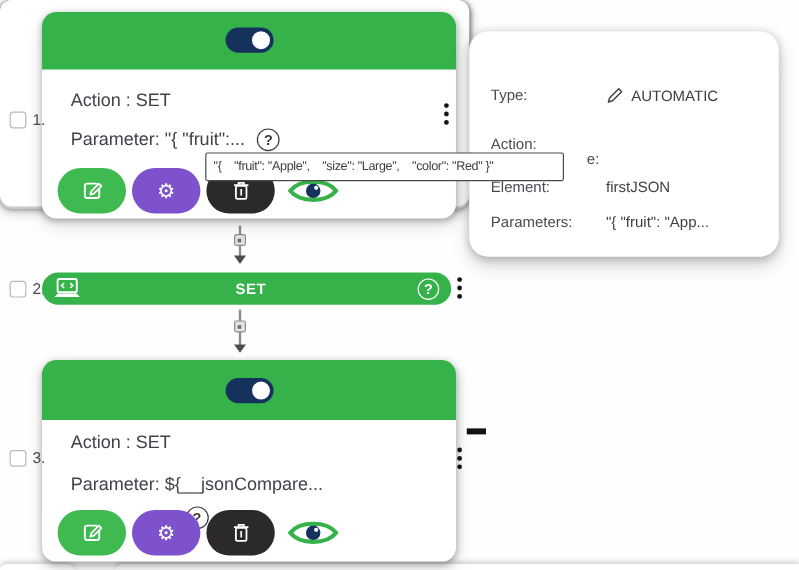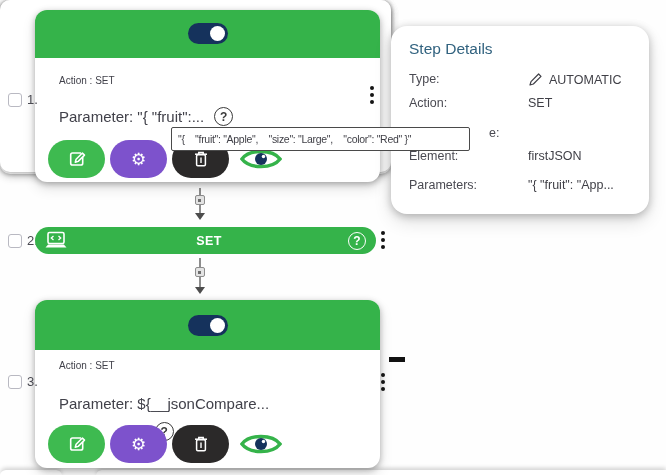--- a/index.html
+++ b/index.html
@@ -23,21 +23,21 @@
   .card1{top:10px;height:172px;}
   .card3{top:300px;height:168px;}
   .card-header{position:absolute;left:0;top:0;width:100%;background:#35b34a;border-radius:12px 12px 0 0;}
   .card1 .card-header{height:48px;}
   .card3 .card-header{height:50px;}
   .toggle{position:absolute;left:50%;transform:translateX(-50%);width:40px;height:21px;border-radius:11px;
           background:#15325c;cursor:pointer;}
   .card1 .toggle{top:13px;} .card3 .toggle{top:15px;}
   .toggle .knob{position:absolute;right:3px;top:3px;width:15px;height:15px;border-radius:50%;background:#fff;}
 
-  .action-text{position:absolute;left:24px;font-size:10px;color:#41414a;}
+  .action-text{position:absolute;left:24px;font-size:15px;color:#41414a;}
   .param-row{position:absolute;left:24px;display:flex;align-items:center;gap:10px;font-size:15px;color:#41414a;}
   .qmark{width:19px;height:19px;border:1.8px solid #3a3a3a;border-radius:50%;box-sizing:border-box;
          display:inline-flex;align-items:center;justify-content:center;
          font-size:12px;font-weight:700;color:#3a3a3a;flex:0 0 auto;cursor:pointer;}
 
   .btn-row{position:absolute;left:13px;display:flex;align-items:center;gap:5px;}
   .pill{width:57px;height:38px;border:none;border-radius:19px;display:flex;align-items:center;justify-content:center;cursor:pointer;padding:0;}
   .pill.green{background:#3eba50;}
   .pill.purple{background:#7d52cc;}
   .pill.dark{background:#2b2929;}
@@ -68,25 +68,25 @@
   
   .tooltip{position:absolute;left:171px;top:127px;width:299px;height:24px;background:#fff;
            border:1.5px solid #4a4a4a;border-radius:2px;box-sizing:border-box;z-index:60;
            display:flex;align-items:center;padding:0 6px;overflow:hidden;
            font-size:10.5px;letter-spacing:-0.3px;white-space:pre;color:#3f3f46;}
 
   
   .panel{position:absolute;left:391px;top:26px;width:258px;height:188px;background:#fff;border-radius:16px;
          box-shadow:0 2px 8px rgba(0,0,0,.25),0 8px 18px rgba(0,0,0,.12);z-index:8;}
   .panel-title{position:absolute;left:18px;top:14px;font-size:15.5px;color:#31627f;}
-  .sd-row{position:absolute;left:18px;right:10px;display:flex;font-size:12.5px;gap:23px;}
+  .sd-row{position:absolute;left:18px;right:10px;display:flex;font-size:12.5px;}
   .sd-label{width:96px;flex:0 0 auto;color:#4a4a52;}
   .sd-value{color:#3f3f46;display:flex;align-items:center;gap:6px;text-align:right;}
   .sd-partial{padding-left:80px;}
-  .r1{top:46px;} .r2{top:70px;} .r3{top:100px;} .r4{top:123px;} .r5{top:152px;}
+  .r1{top:46px;} .r2{top:87px;flex-direction:column;} .r3{top:100px;} .r4{top:123px;} .r5{top:152px;}
 
   
   .black-dash{position:absolute;left:389px;top:357px;width:16px;height:4.5px;background:#121212;z-index:4;}
   .next-edge{position:absolute;top:470px;height:6px;background:#fff;
              box-shadow:0 -2px 4px rgba(0,0,0,.18);z-index:3;}
   .edgeA{left:0;width:62px;border-radius:8px 8px 0 0;}
   .edgeB{left:96px;width:570px;border-radius:12px 0 0 0;}
 </style>
 </head>
 <body>
@@ -137,21 +137,20 @@
       </span>
     </div>
   </div>
   <div class="kebab" style="left:370px;top:86px;">
       <i></i>
       <i></i>
       <i></i>
     </div>
 
   <div class="panel">
-    <div class="panel-title">Step Details</div>
     <div class="sd-row r1">
       <span class="sd-label">Type:</span>
       <span class="sd-value">
         <svg width="15" height="15" viewBox="0 0 15 15">
           <path d="M2 13l1-3.4L10.6 2l2.4 2.4L5.4 12z" fill="none" stroke="#3f3f46" stroke-width="1.2" stroke-linejoin="round"></path>
         </svg>
         <span>AUTOMATIC</span>
       </span>
     </div>
     <div class="sd-row r2">

